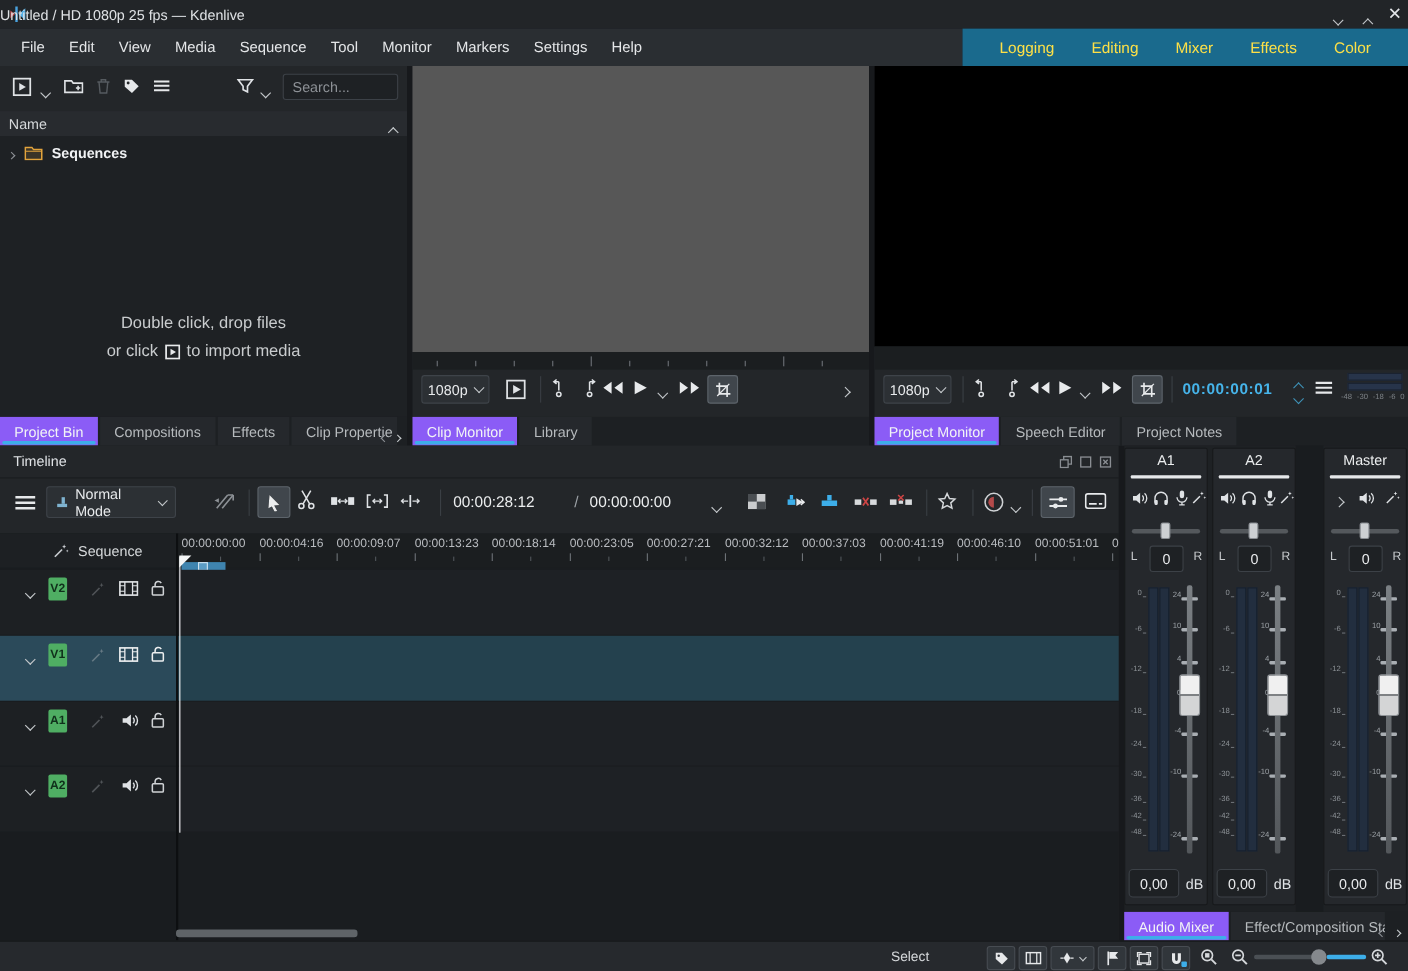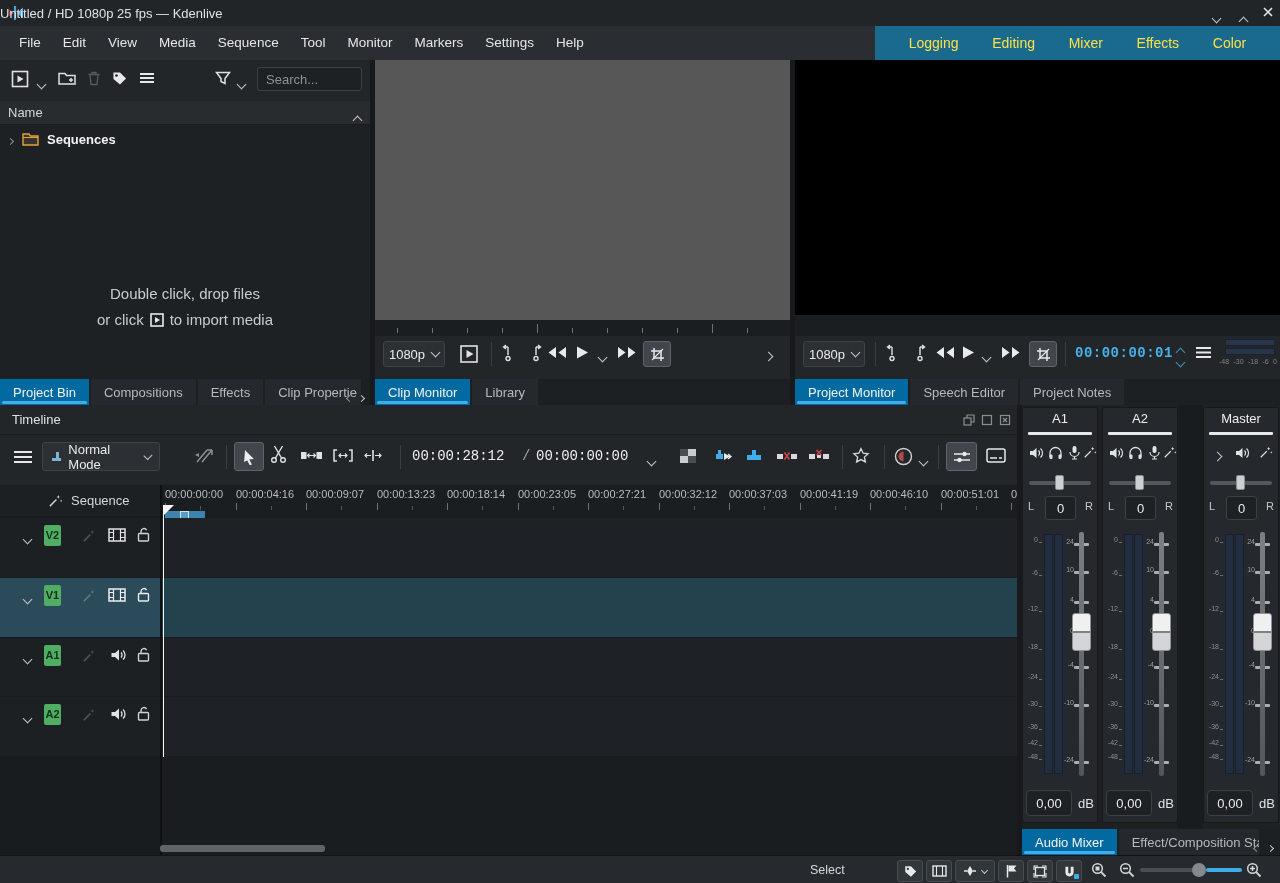--- a/index.html
+++ b/index.html
@@ -23,23 +23,23 @@
 .menu-item{padding:0 11px;line-height:34px;color:#e4e6e8;font-size:13.5px}
 .workspace{left:875px;top:26px;width:405px;height:34px;background:#1a6a8d;display:flex;align-items:center;justify-content:space-evenly}
 .ws-item{color:#fde047;font-size:14px}
 
 .panel{background:#232629}
 .btn{display:flex;align-items:center;justify-content:center;background:#2c3034;border:1px solid #3e4349;border-radius:3px}
 .btn.checked{background:#40464c;border-color:#5d646b}
 .sep{width:1px;height:24px;background:#3a3f44}
 .tabbar{position:absolute;left:0;bottom:0;right:0;height:26px;background:#1d2023;display:flex;gap:2px;align-items:stretch}
 .tab{display:flex;align-items:center;padding:0 13px;color:#b6babd;font-size:13px;position:relative;background:#25282c}
-.tab.active{color:#f2f4f6;background:#0369a1}
+.tab.active{color:#f2f4f6;background:#8b5cf6}
 .tab.active::after{content:"";position:absolute;left:2px;right:2px;bottom:1px;height:3px;border-radius:2px;background:#3daee9}
-.mono{font-family:Liberation Mono, monospace}
+.mono{font-family:Liberation Sans, sans-serif}
 .input{background:#1e2124;border:1px solid #3c4147;border-radius:3px;color:#8d9196;display:flex;align-items:center;padding:0 8px}
 
 .trklabel{display:inline-block;width:17px;height:21px;background:#4fae63;color:#10301b;font-weight:bold;font-size:11px;text-align:center;line-height:21px;border-radius:2px}
 .rtick-label{position:absolute;top:3px;font-size:11px;color:#b9bcc0}
 .rtick-line{position:absolute;bottom:6px;width:1px;height:7px;background:#6d7277}
 .rtick-sub{position:absolute;bottom:6px;width:1px;height:4px;background:#51565b}
 .ctick{position:absolute;width:1px;background:#6d7277}
 
 .strip{position:absolute;top:2px;width:76px;height:416px;background:#25282c;border:1px solid #17191b;border-radius:2px}
 .mlabel{position:absolute;left:0;width:15px;text-align:right;font-size:7px;color:#8d9297}

